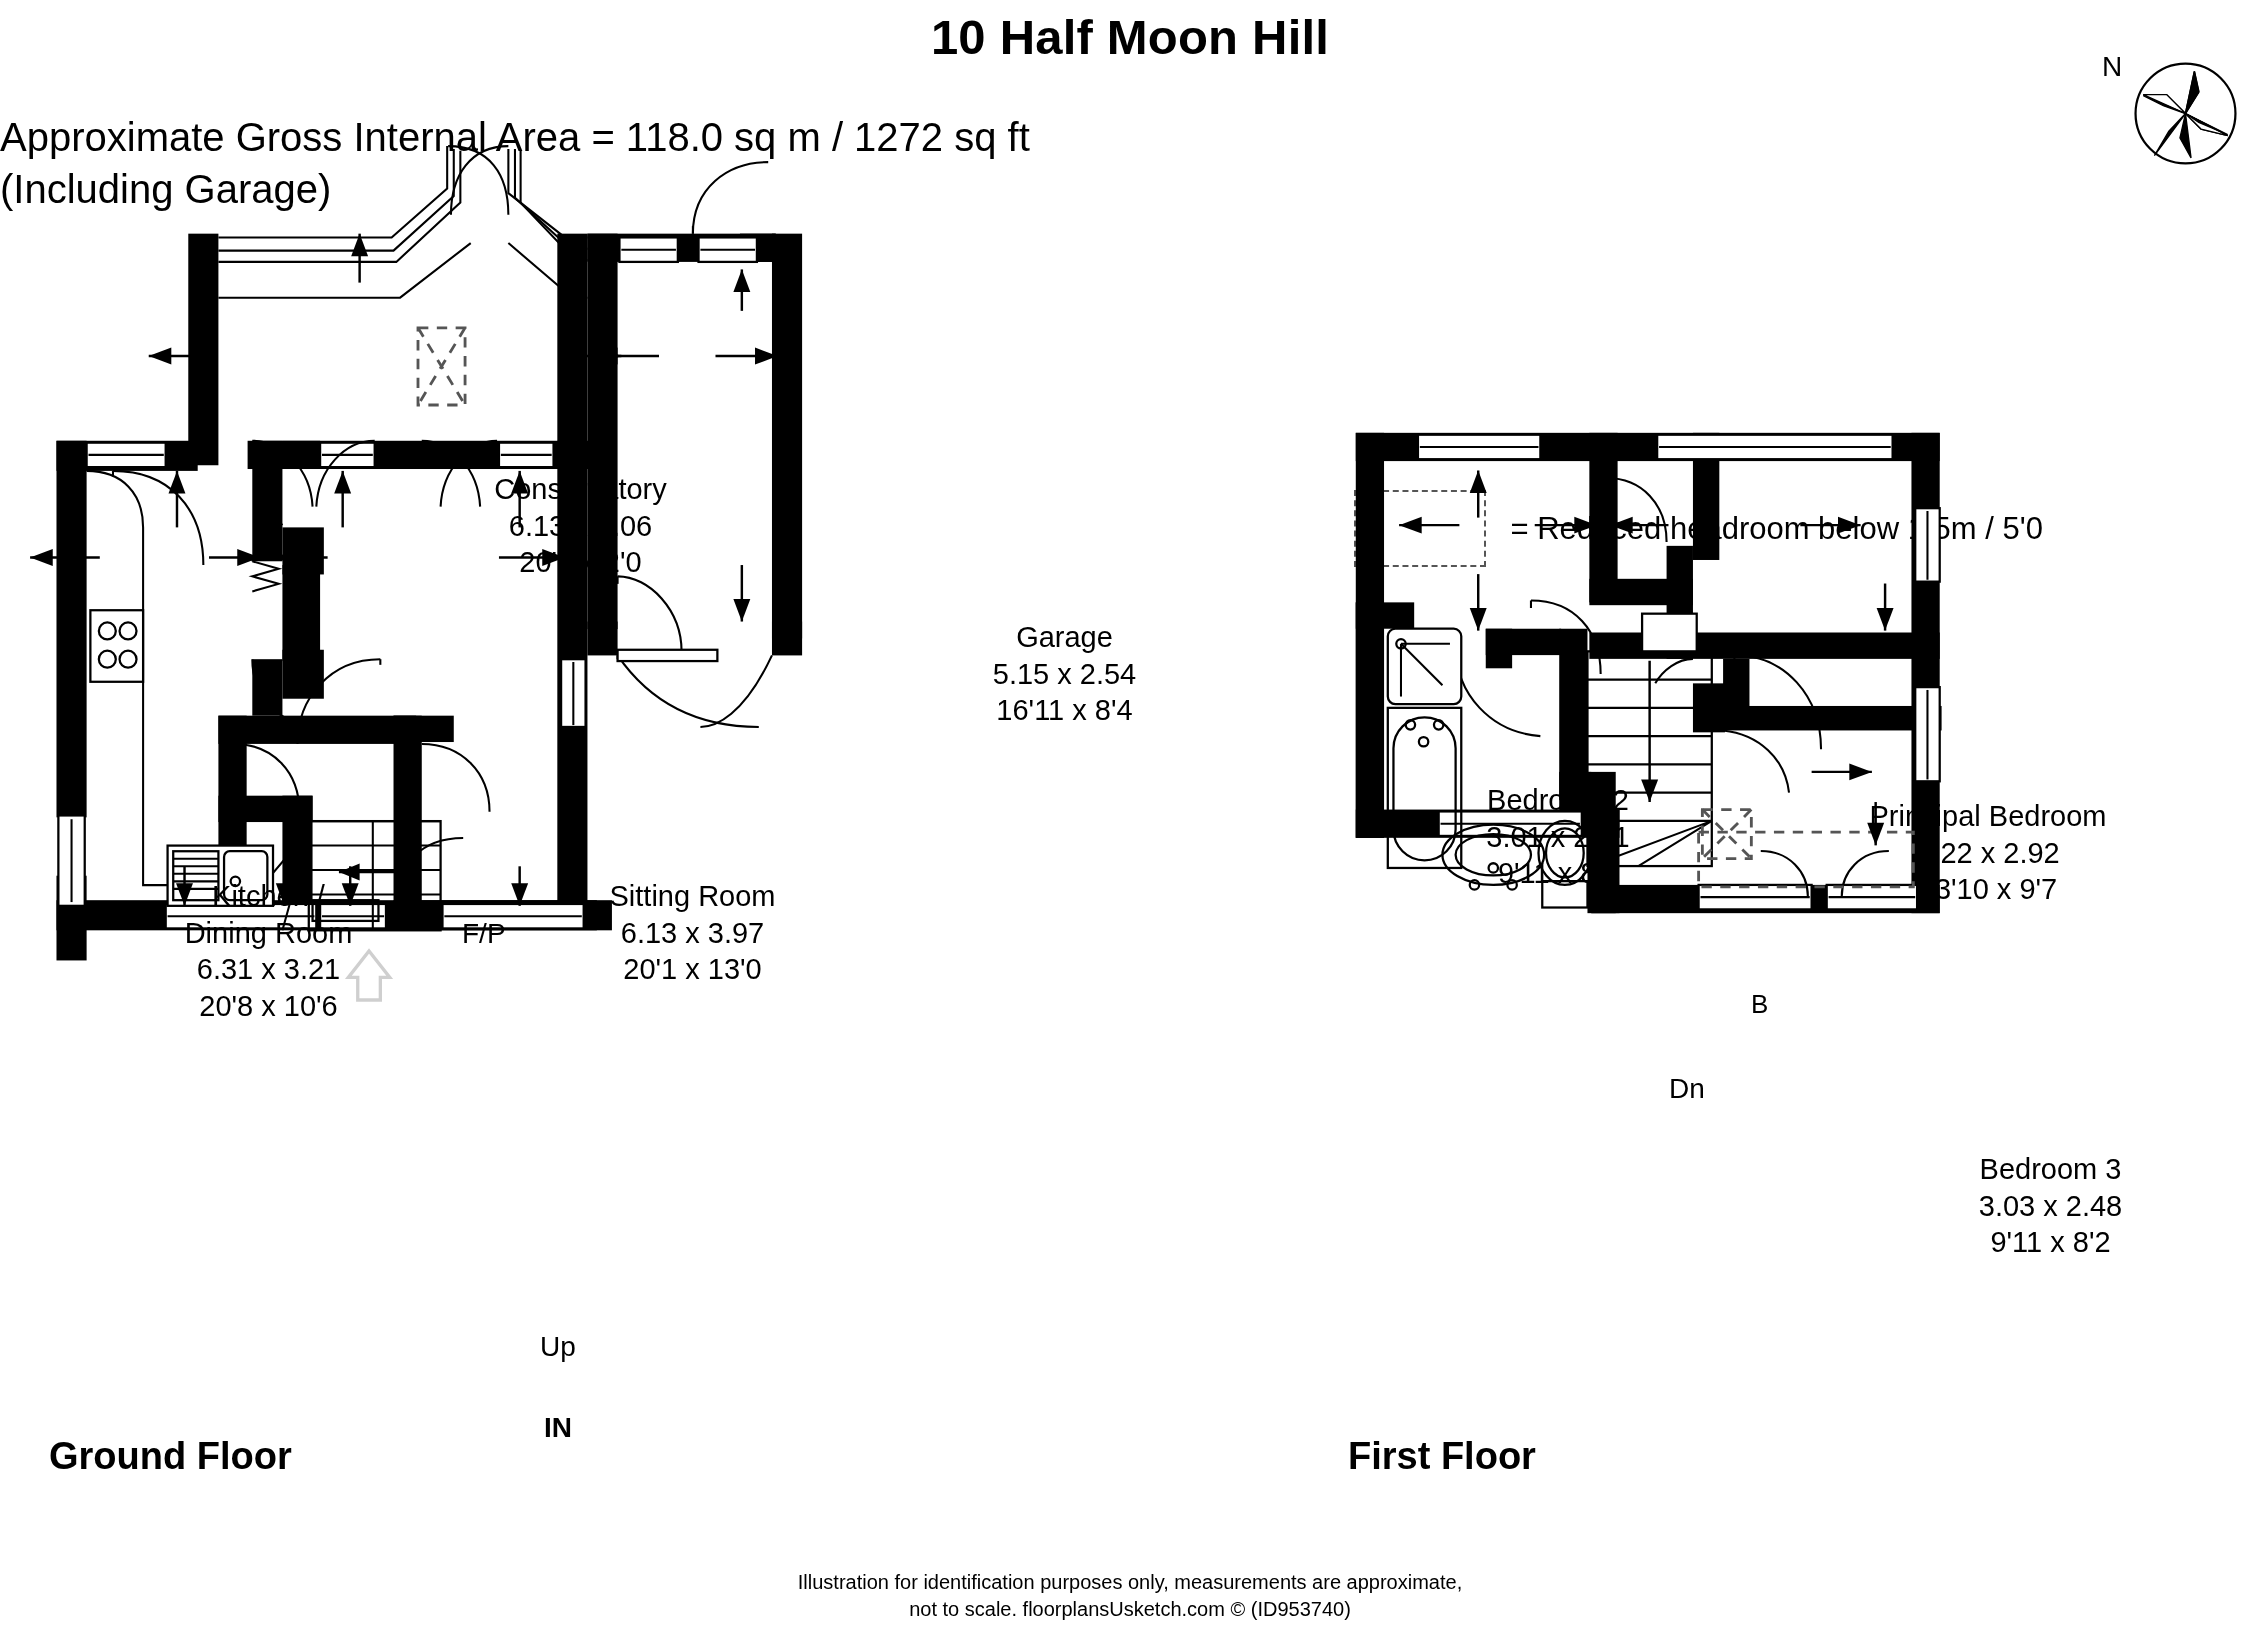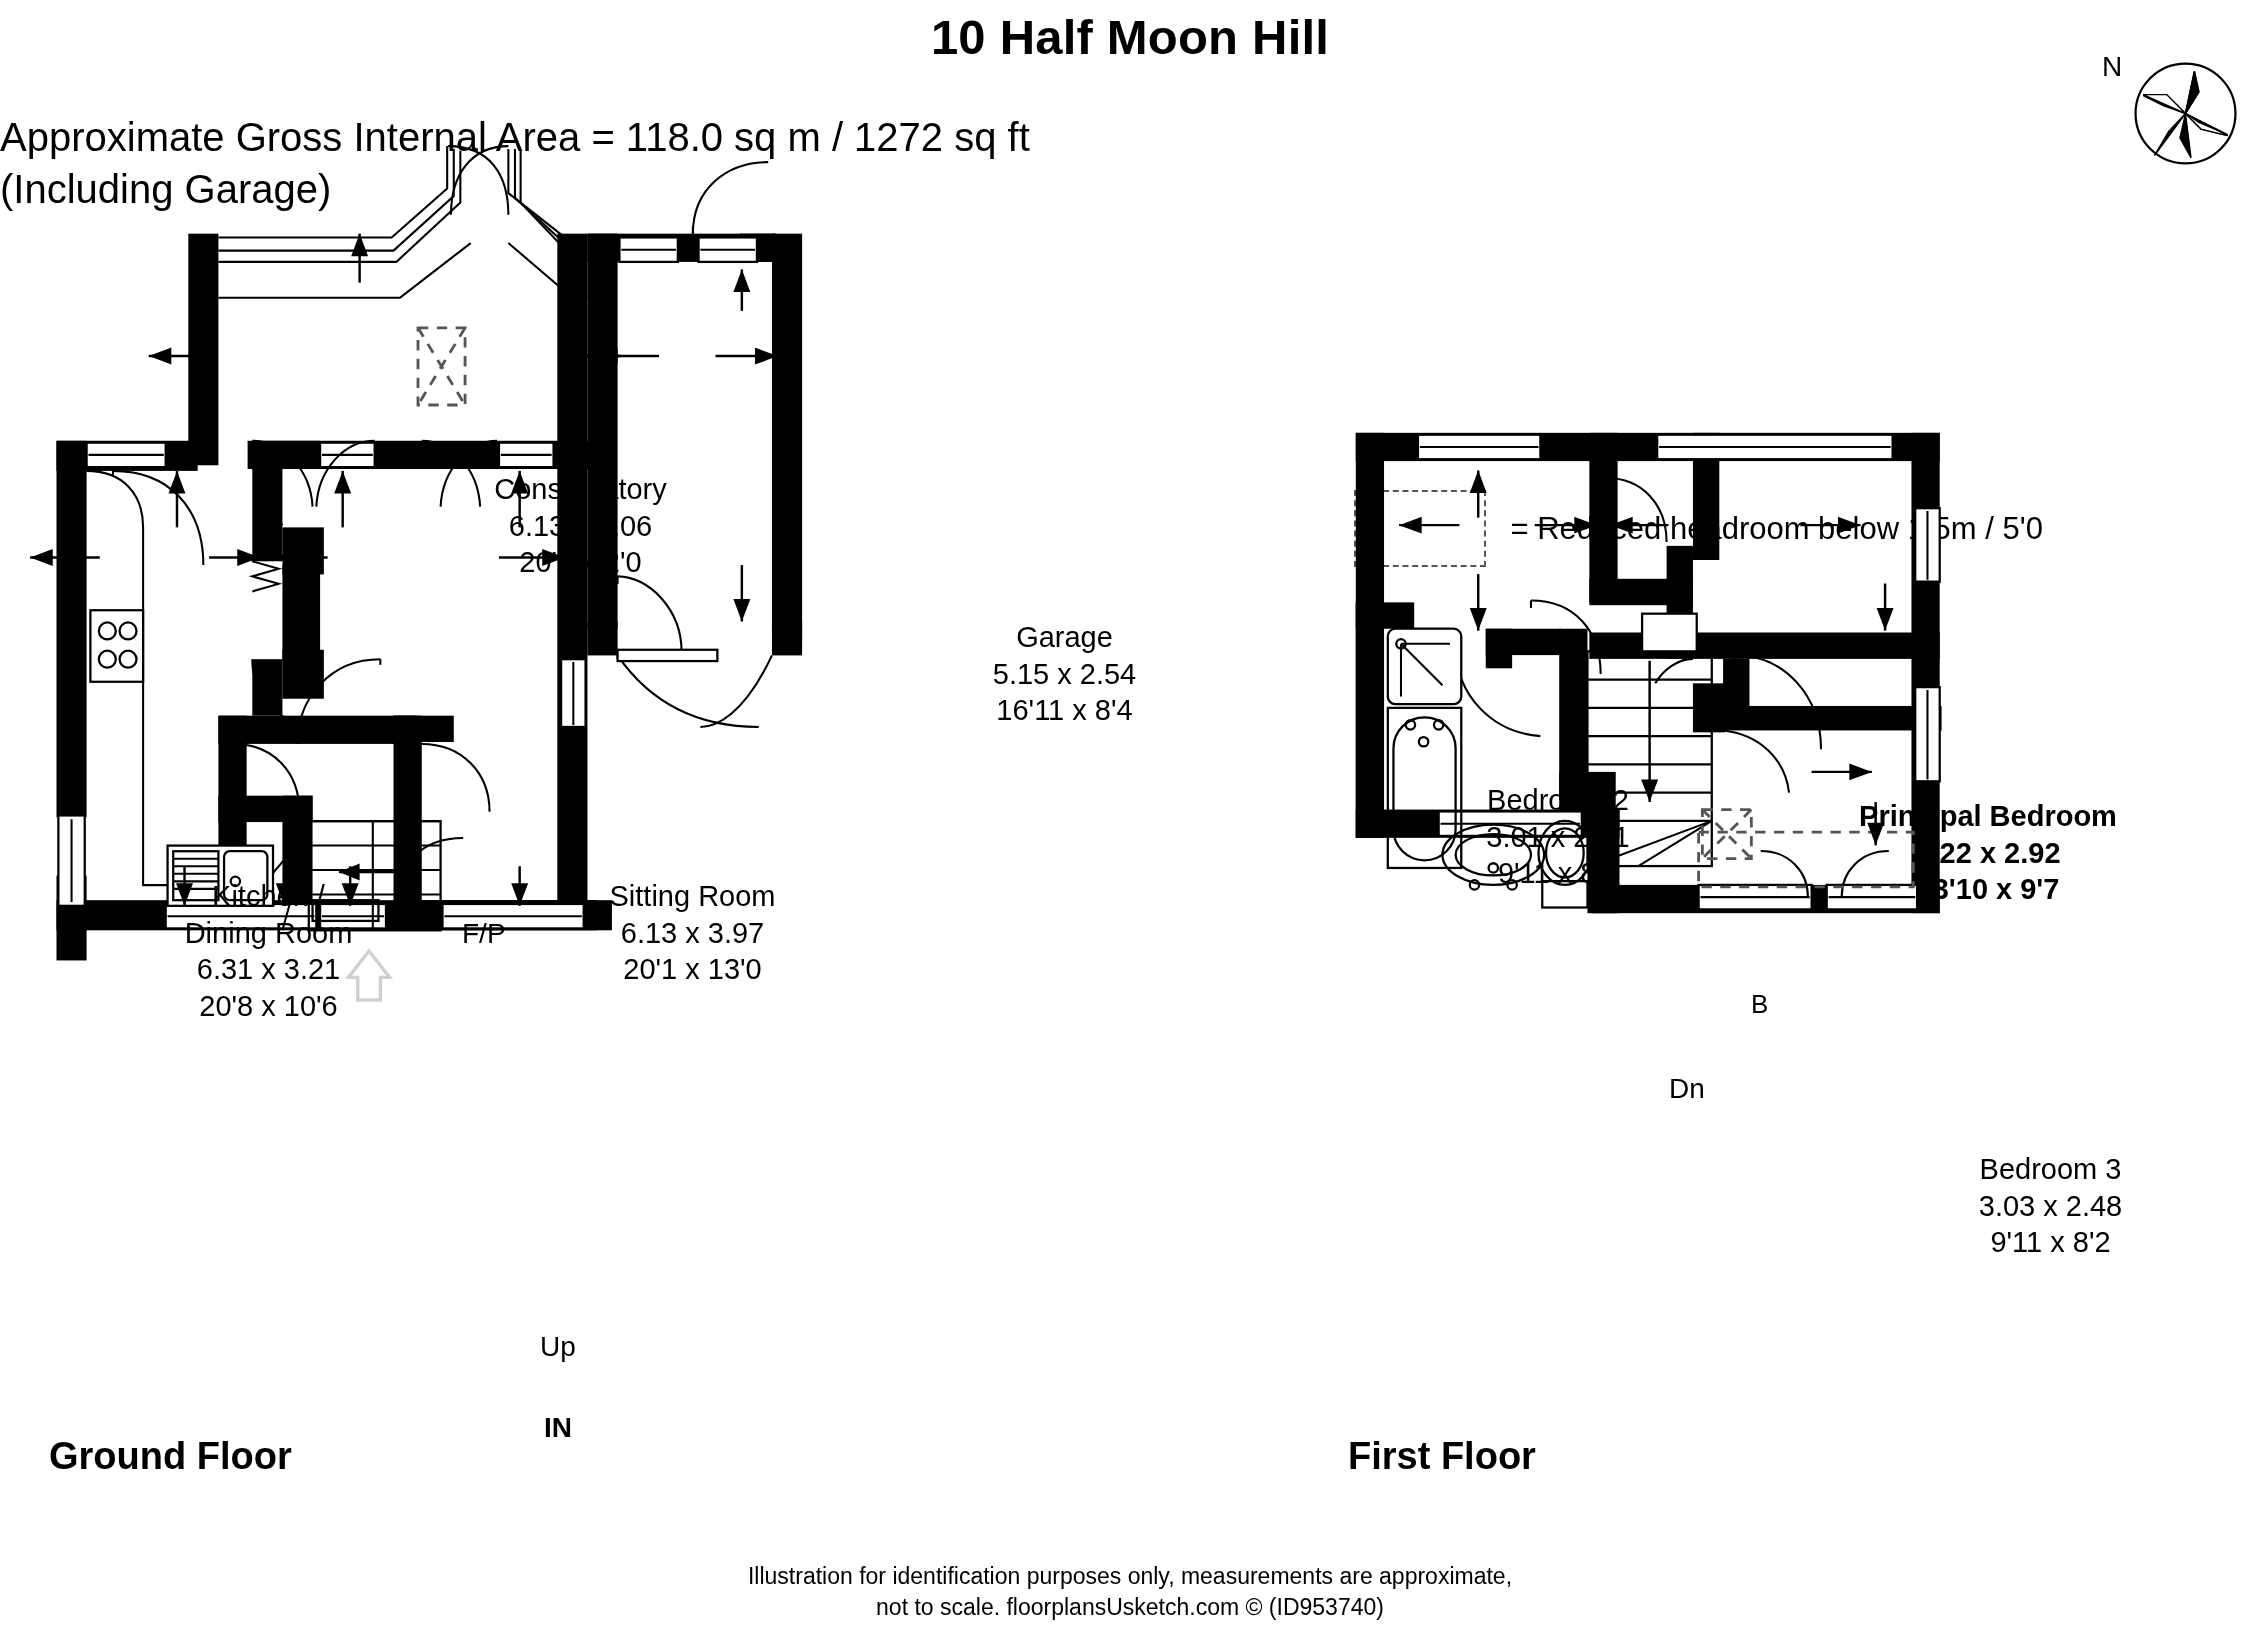--- a/index.html
+++ b/index.html
@@ -10,21 +10,21 @@
   .title{
     position:absolute;left:0;right:0;top:9.4px;text-align:center;
     font-size:49px;font-weight:bold;letter-spacing:0.2px;
   }
   .subtitle{
     position:absolute;left:0;right:0;top:111px;text-align:left;
     font-size:40px;line-height:1.30;font-weight:normal;
   }
   .footer{
     position:absolute;left:0;right:0;bottom:22.6px;text-align:center;
-    font-size:23px;line-height:1.35;
+    font-size:20px;line-height:1.35;
   }
   .floorlabel{position:absolute;font-size:38px;font-weight:bold;}
   .gf-label{left:49px;top:1435px;}
   .ff-label{left:1348px;top:1435px;}
 
   .roomlabel{position:absolute;text-align:center;font-size:29px;line-height:1.26;white-space:nowrap;}
   .roomlabel .nm{display:block;}
   .roomlabel .dm{display:block;}
 
   .tinylabel{position:absolute;font-size:28px;text-align:right;}
@@ -469,21 +469,21 @@
         <polygon class="arrowfill" points="592,458 583,434 601,434"></polygon>
     </g>
   </svg>
 
   <div class="roomlabel" style="left:1445px;top:782px;width:226px;">
     <span class="nm">Bedroom 2</span>
     <span class="dm">3.01 x 2.51</span>
     <span class="dm">9'11 x 8'3</span>
   </div>
 
-  <div class="roomlabel" style="left:1847px;top:798px;width:282px;font-weight:bold;">
+  <div class="roomlabel" style="left:1847px;top:798px;width:282px;">
     <span class="nm">Principal Bedroom</span>
     <span class="dm">4.22 x 2.92</span>
     <span class="dm">13'10 x 9'7</span>
   </div>
 
   <div class="roomlabel" style="left:1933px;top:1151px;width:235px;">
     <span class="nm">Bedroom 3</span>
     <span class="dm">3.03 x 2.48</span>
     <span class="dm">9'11 x 8'2</span>
   </div>

